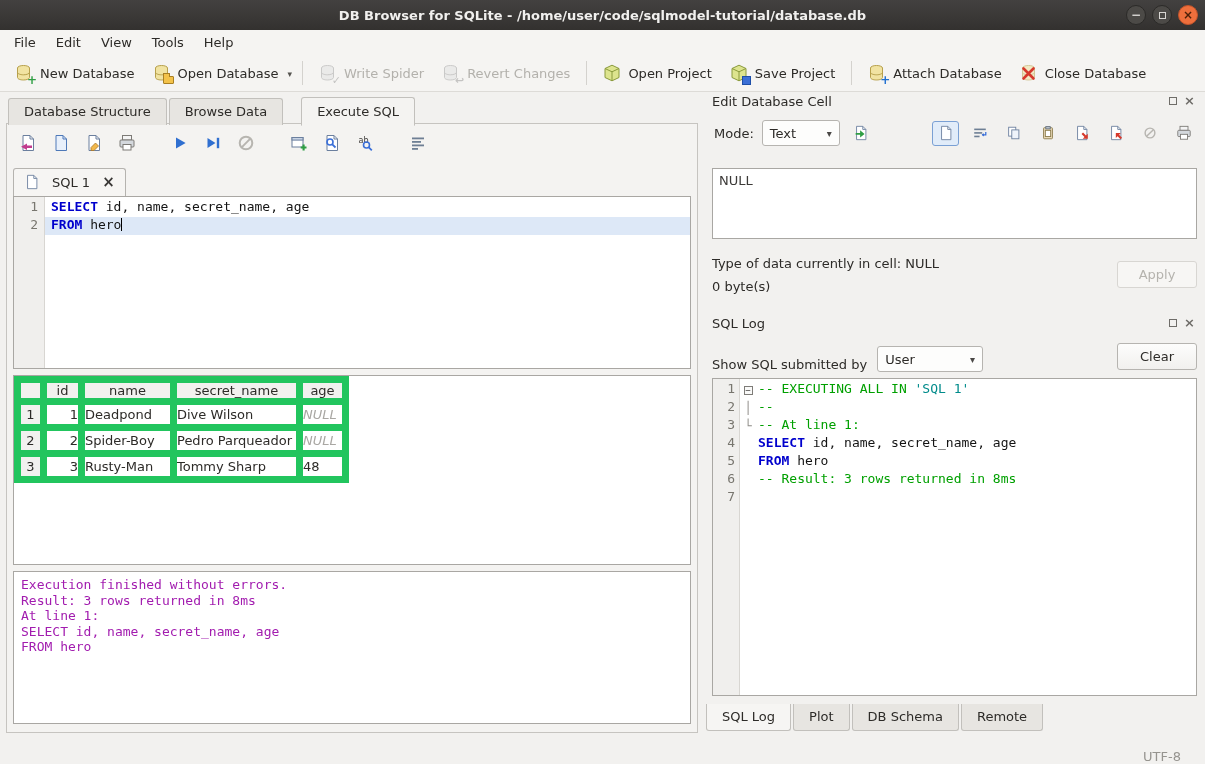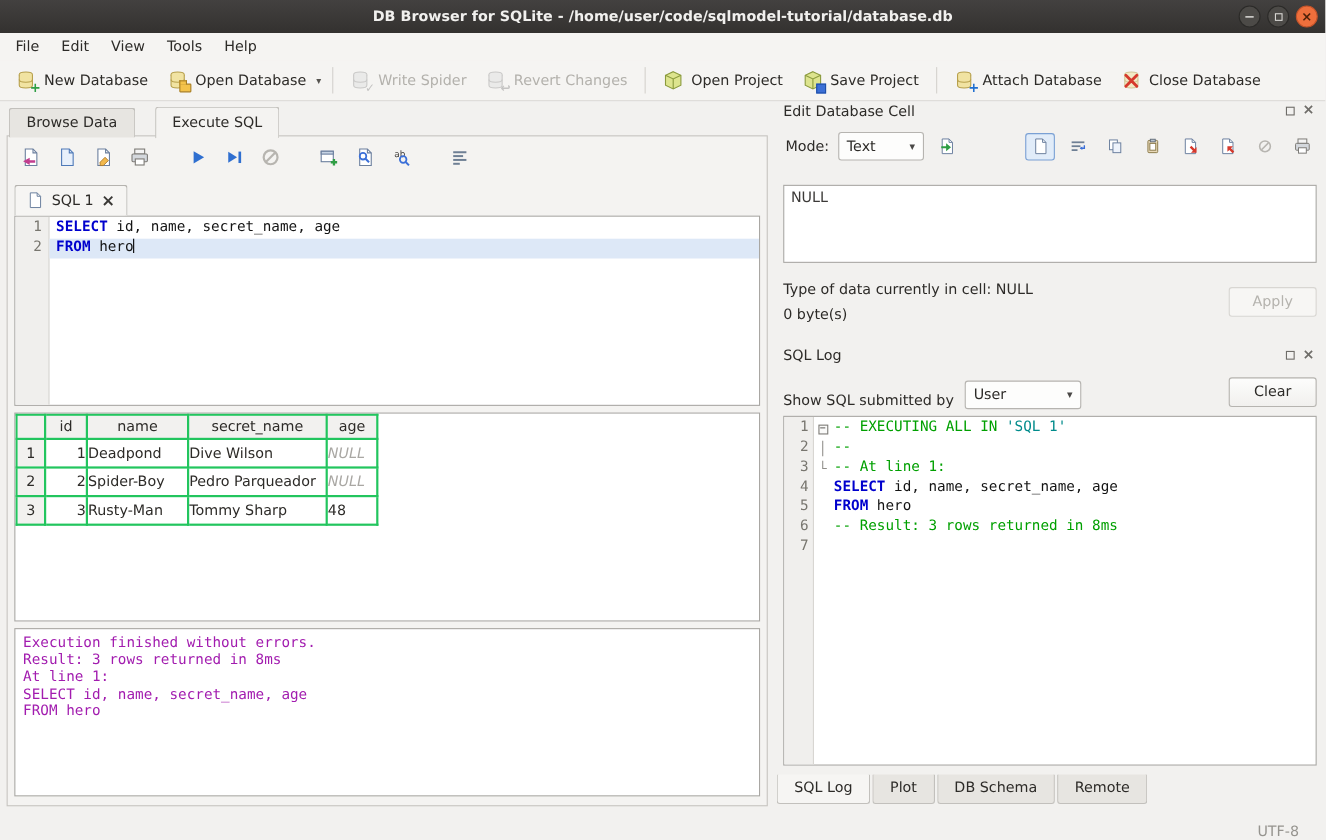--- a/index.html
+++ b/index.html
@@ -44,21 +44,21 @@
   .main-tabs{position:absolute;left:8px;top:97px;display:flex;align-items:flex-end;z-index:3;}
   .mtab{padding:5px 15px 6px;border:1px solid #c2c0bc;border-bottom:none;background:#e7e5e1;
     margin-right:2px;border-radius:3px 3px 0 0;}
   .mtab.active{background:#f4f3f1;padding-top:6px;margin-bottom:-1px;border-bottom:1px solid #f4f3f1;margin-left:16px;}
   .pane{position:absolute;left:6px;top:123px;width:692px;height:610px;background:#f4f3f1;
     border:1px solid #c6c4c0;}
   .sqlbar{position:absolute;left:10px;top:8px;display:flex;align-items:center;gap:11px;}
   .sqlbar .gap{width:9px}
   .sicon{width:22px;height:22px;display:flex;align-items:center;justify-content:center;border-radius:3px;}
   .subtabs{position:absolute;left:6px;top:44px;display:flex;z-index:2;}
-  .stab{display:flex;align-items:center;gap:7px;padding:5px 10px 6px;border:1px solid #b5b3af;border-bottom:none;
+  .stab{display:flex;align-items:center;gap:12px;padding:5px 10px 6px;border:1px solid #b5b3af;border-bottom:none;
     background:#f6f5f3;border-radius:3px 3px 0 0;}
   .stab .x{font-weight:bold;font-size:15px;line-height:12px;color:#3a3836;}
 
   .frame{border:1px solid #a9a7a3;background:#fff;position:absolute;left:6px;width:678px;overflow:hidden;}
   .editor{top:72px;height:173px;}
   .results{top:251px;height:190px;}
   .messages{top:447px;height:153px;font:13px/15.6px "DejaVu Sans Mono","Liberation Mono",monospace;
     padding:5px 7px;white-space:pre;color:#a21caf;}
 
   .gutter-bg{position:absolute;left:0;top:0;bottom:0;background:#f0efed;border-right:1px solid #d8d6d2;}
@@ -69,21 +69,21 @@
   .gut{width:31px;flex:none;text-align:right;padding-right:7px;color:#78766f;}
   .code{flex:1;padding-left:6px;white-space:pre;color:#141414;}
   .code-row.current .code{background:var(--c-current_line,#dde8f7);}
   .tk-kw{color:var(--c-keyword,#0000cd);font-weight:bold;}
   .tk-cm{color:var(--c-comment,#00a000);}
   .tk-st{color:var(--c-string,#008b8b);}
   .tk-pl{color:#141414;}
   .caret{display:inline-block;width:1px;height:13px;background:#000;vertical-align:-2px;}
 
   table.grid{border-collapse:collapse;table-layout:fixed;font-size:13px;}
-  table.grid th,table.grid td{border:2px solid #22c55e;padding:0 0;height:26px;overflow:hidden;white-space:nowrap;}
+  table.grid th,table.grid td{border:7px solid #22c55e;padding:0 0;height:26px;overflow:hidden;white-space:nowrap;}
   table.grid thead th{background:#f2f1ef;font-weight:normal;text-align:center;height:22px;}
   table.grid th.rowhead{background:#f2f1ef;font-weight:normal;text-align:center;}
   table.grid td{text-align:left;}
   table.grid td.ar{text-align:right;}
   table.grid td.nullv{color:var(--c-null_text,#a9a7a3);font-style:italic;}
 
   
   .rpane{position:absolute;left:706px;top:92px;width:493px;height:646px;}
   .sec-title{position:absolute;left:6px;}
   .hicons{position:absolute;right:4px;display:flex;gap:7px;align-items:center;color:#6f6d69;}
@@ -245,20 +245,21 @@
         </svg>
       <svg class="ov" viewBox="0 0 18 18">
           <path d="M3.5 4.5l10 10M13.5 4.5l-10 10" stroke="#d6392c" stroke-width="2.6" stroke-linecap="round"></path>
         </svg>
     </span>
     <span>Close Database</span>
   </div>
 </div>
 
 <div class="main-tabs">
+  <div class="mtab">Database Structure</div>
   <div class="mtab">Browse Data</div>
   <div class="mtab active">Execute SQL</div>
 </div>
 
 <div class="pane">
 
   <div class="sqlbar">
     <span class="sicon">
       <svg class="svg18" viewBox="0 0 18 18">
           <use href="#sheet"></use>

